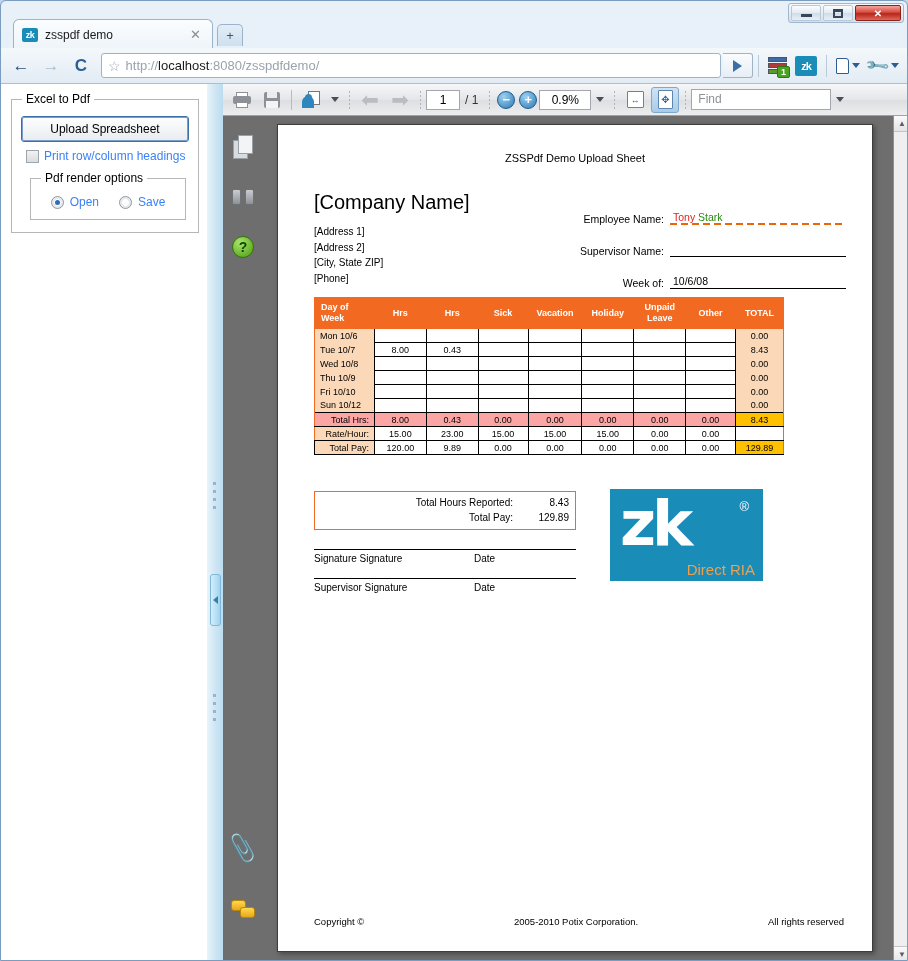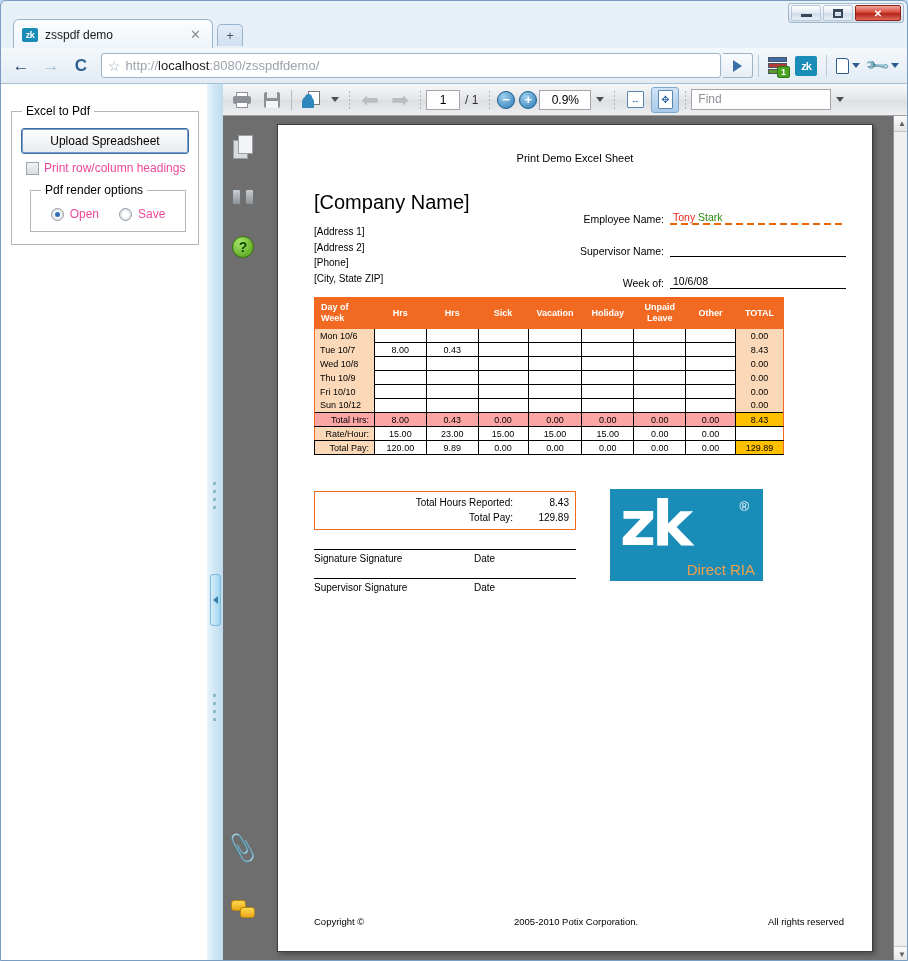--- a/index.html
+++ b/index.html
@@ -149,42 +149,42 @@
     position: absolute; left: 0; top: 83px; width: 908px; height: 878px;
     background: #fff;
   }
 
   
   #sidebar {
     position: absolute; left: 0; top: 0; width: 206px; height: 878px;
     background: #fff; border-right: none;
   }
   #fieldset-outer {
-    margin: 20px 8px 0 10px; border: 1px solid #b6b6b6;
+    margin: 8px 8px 0 10px; border: 1px solid #b6b6b6;
     padding: 8px 10px 12px 10px; position: relative;
   }
   #fieldset-outer > legend,
   #fieldset-inner > legend {
     font-size: 12px; color: #000; padding: 0 4px;
   }
   #upload-btn {
     display: block; width: 100%; margin: 3px 0 8px 0;
     padding: 4px 6px; font-size: 12px; color: #000;
     background: linear-gradient(to bottom,#fdfdfd,#e9edf0);
     border: 1px solid #7a9ec9; border-radius: 2px;
     outline: 1px solid #3b6ea5; outline-offset: 0px;
     text-align: center;
   }
   .chk-row { display: flex; align-items: center; margin: 4px 0 8px 4px; }
   .chk-box {
     width: 13px; height: 13px; border: 1px solid #9aa5ae;
     background: linear-gradient(to bottom,#f2f2f2,#dcdcdc);
     margin-right: 5px; flex: none;
   }
-  .chk-label, .radio-label { font-size: 12px; color: #ec4899; }
+  .chk-label, .radio-label { font-size: 12px; color: #3b82f6; }
   #fieldset-inner {
     margin: 2px 2px 0 8px; border: 1px solid #b6b6b6;
     padding: 10px 10px 10px 10px;
   }
   .radio-row { display: flex; align-items: center; justify-content: center; gap: 6px; }
   .radio-dot {
     width: 13px; height: 13px; border-radius: 50%;
     border: 1px solid #8d98a2;
     background: radial-gradient(circle at 50% 50%, #fff 0 45%, #e8ebee 46% 100%);
     position: relative; flex: none;
@@ -622,27 +622,27 @@
         </div>
       </div>
 
       <div id="pdf-scroll">
         <div class="sb-arrow">▲</div>
         <div class="sb-arrow bot">▼</div>
       </div>
 
       <div id="pdf-page">
 
-        <div class="doc-title">Print Demo Excel Sheet</div>
+        <div class="doc-title">ZSSPdf Demo Upload Sheet</div>
         <div class="company-name">[Company Name]</div>
         <div class="addr-block">
           <div>[Address 1]</div>
           <div>[Address 2]</div>
+          <div>[City, State  ZIP]</div>
           <div>[Phone]</div>
-          <div>[City, State  ZIP]</div>
         </div>
 
         <div class="right-fields">
           <div class="field-row">
             <div class="field-label">Employee Name:</div>
             <div class="field-line dashed-orange"><span class="name-red">Tony</span> <span class="name-green">Stark</span></div>
           </div>
           <div class="field-row">
             <div class="field-label">Supervisor Name:</div>
             <div class="field-line"></div>

